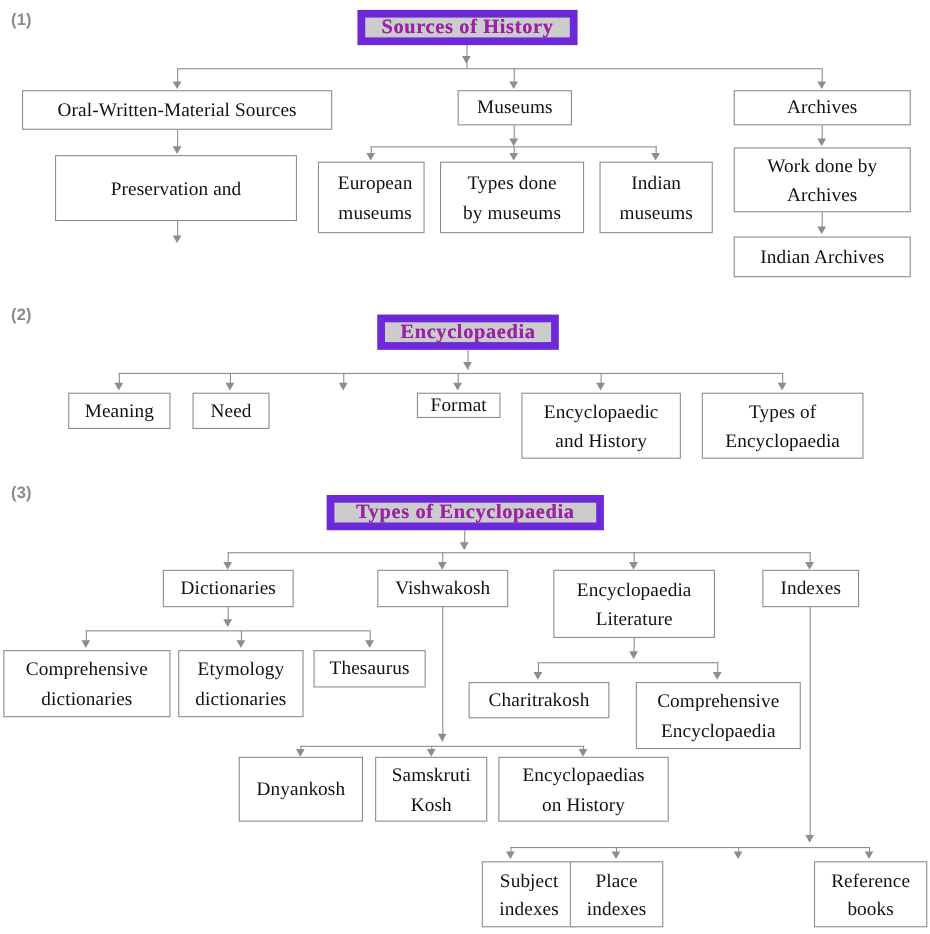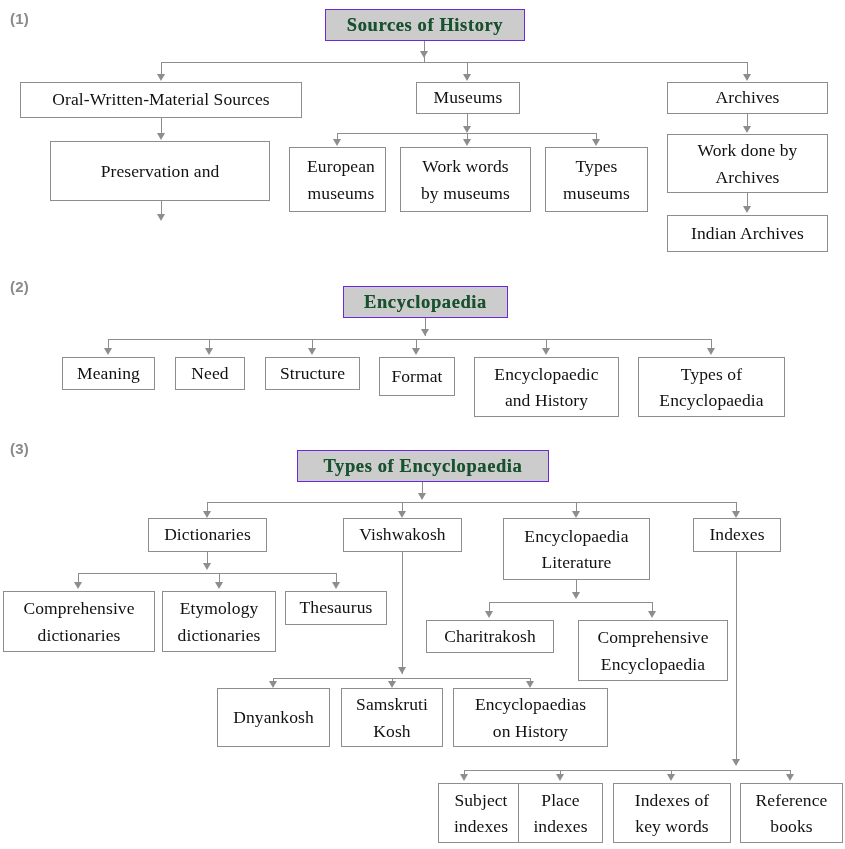--- a/index.html
+++ b/index.html
@@ -39,22 +39,22 @@
     line-height:1.32;
     color:#111;
     padding:2px 4px;
     letter-spacing:.1px;
   }
   .box .txt{display:block;width:100%;}
   .box.two-line{line-height:1.5;}
   
   .box.header{
     background:#cccccc;
-    border:1px solid #6d28d9;
-    color:#14532d;
+    border:7px solid #6d28d9;
+    color:#a21caf;
     font-weight:bold;
     font-size:18.5px;
     letter-spacing:.6px;
     text-shadow:0 0 0 #6e6e6e;
   }
   
   .ln{
     position:absolute;
     background:#8d8d8d;
   }
@@ -122,27 +122,27 @@
   <div class="arrow" style="left:591.5px;top:139px;"></div>
 
   <div class="box two-line" style="left:289px;top:147px;width:97px;height:65px;padding-left:11px;">
     <span class="txt">
       <span>European</span><br>
       <span>museums</span>
     </span>
   </div>
   <div class="box two-line" style="left:400px;top:147px;width:131px;height:65px;">
     <span class="txt">
-      <span>Work words</span><br>
+      <span>Types done</span><br>
       <span>by museums</span>
     </span>
   </div>
   <div class="box two-line" style="left:545px;top:147px;width:103px;height:65px;">
     <span class="txt">
-      <span>Types</span><br>
+      <span>Indian</span><br>
       <span>museums</span>
     </span>
   </div>
 
   <div class="box" style="left:667px;top:82px;width:161px;height:32px;">
     <span class="txt">Archives</span>
   </div>
 
   <div class="ln v" style="left:747px;top:114px;height:13px;"></div>
   <div class="arrow" style="left:742.5px;top:126px;"></div>
@@ -182,24 +182,21 @@
   <div class="arrow" style="left:411.5px;top:348px;"></div>
   <div class="arrow" style="left:541.5px;top:348px;"></div>
   <div class="arrow" style="left:706.5px;top:348px;"></div>
 
   <div class="box" style="left:62px;top:357px;width:93px;height:33px;">
     <span class="txt">Meaning</span>
   </div>
   <div class="box" style="left:175px;top:357px;width:70px;height:33px;">
     <span class="txt">Need</span>
   </div>
-  <div class="box" style="left:265px;top:357px;width:95px;height:33px;">
-    <span class="txt">Structure</span>
-  </div>
-  <div class="box" style="left:379px;top:357px;width:76px;height:39px;">
+  <div class="box" style="left:379px;top:357px;width:76px;height:23px;">
     <span class="txt">Format</span>
   </div>
   <div class="box two-line" style="left:474px;top:357px;width:145px;height:60px;font-family:Liberation Serif, serif;">
     <span class="txt">
       <span>Encyclopaedic</span><br>
       <span>and History</span>
     </span>
   </div>
   <div class="box two-line" style="left:638px;top:357px;width:147px;height:60px;">
     <span class="txt">
@@ -329,26 +326,20 @@
       <span>Subject</span><br>
       <span>indexes</span>
     </span>
   </div>
   <div class="box two-line" style="left:518px;top:783px;width:85px;height:60px;">
     <span class="txt">
       <span>Place</span><br>
       <span>indexes</span>
     </span>
   </div>
-  <div class="box two-line" style="left:613px;top:783px;width:118px;height:60px;">
-    <span class="txt">
-      <span>Indexes of</span><br>
-      <span>key words</span>
-    </span>
-  </div>
   <div class="box two-line" style="left:740px;top:783px;width:103px;height:60px;">
     <span class="txt">
       <span>Reference</span><br>
       <span>books</span>
     </span>
   </div>
 
 </div>
 
 </body></html>

